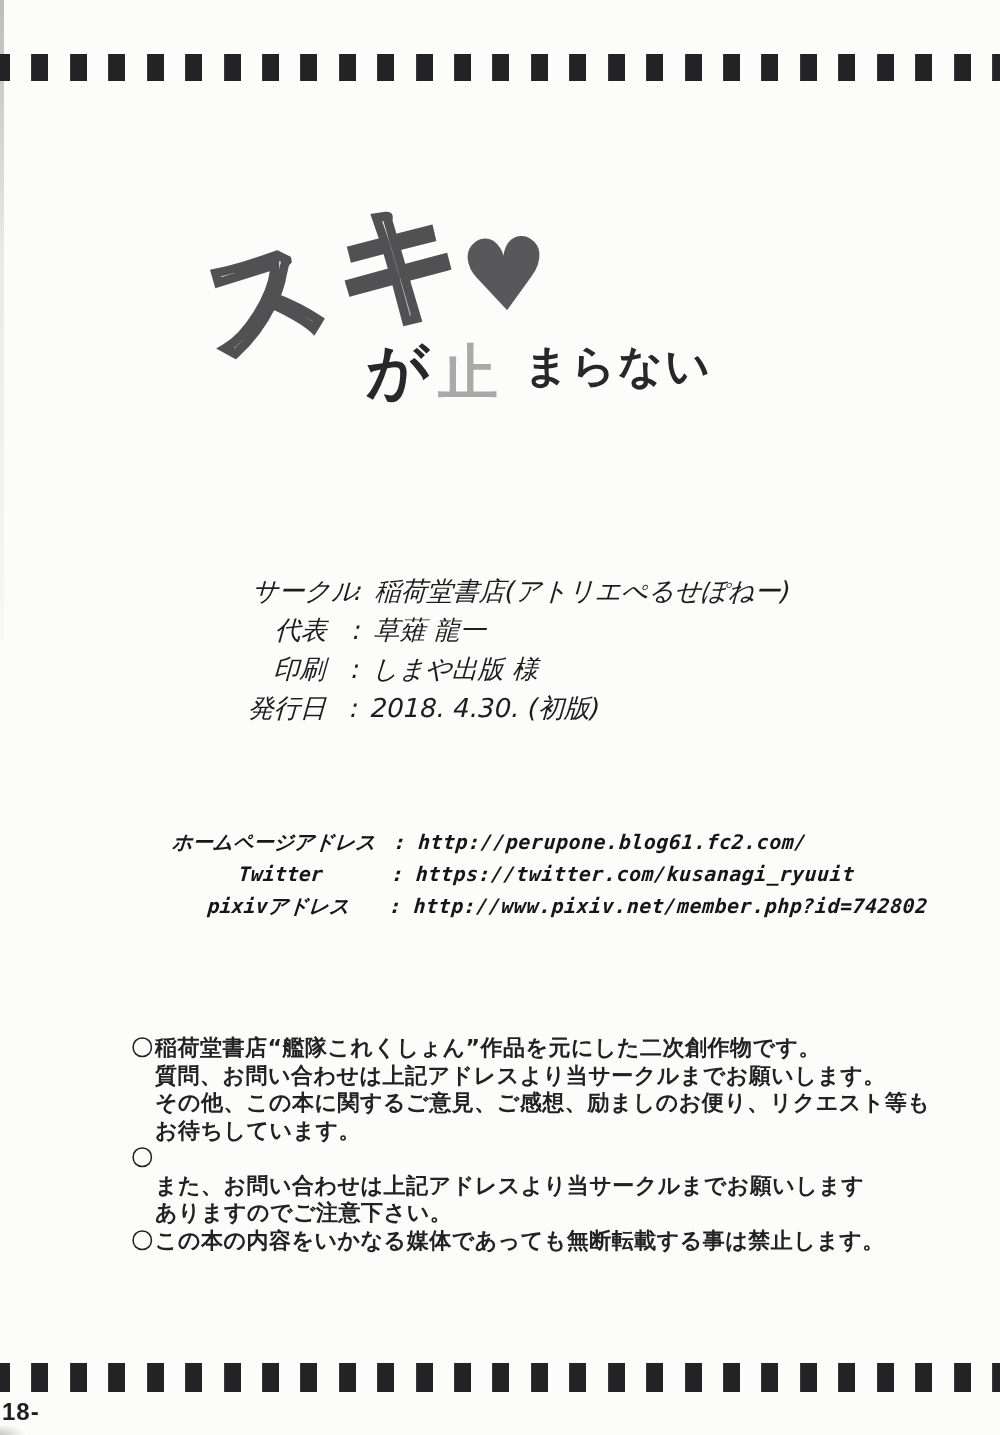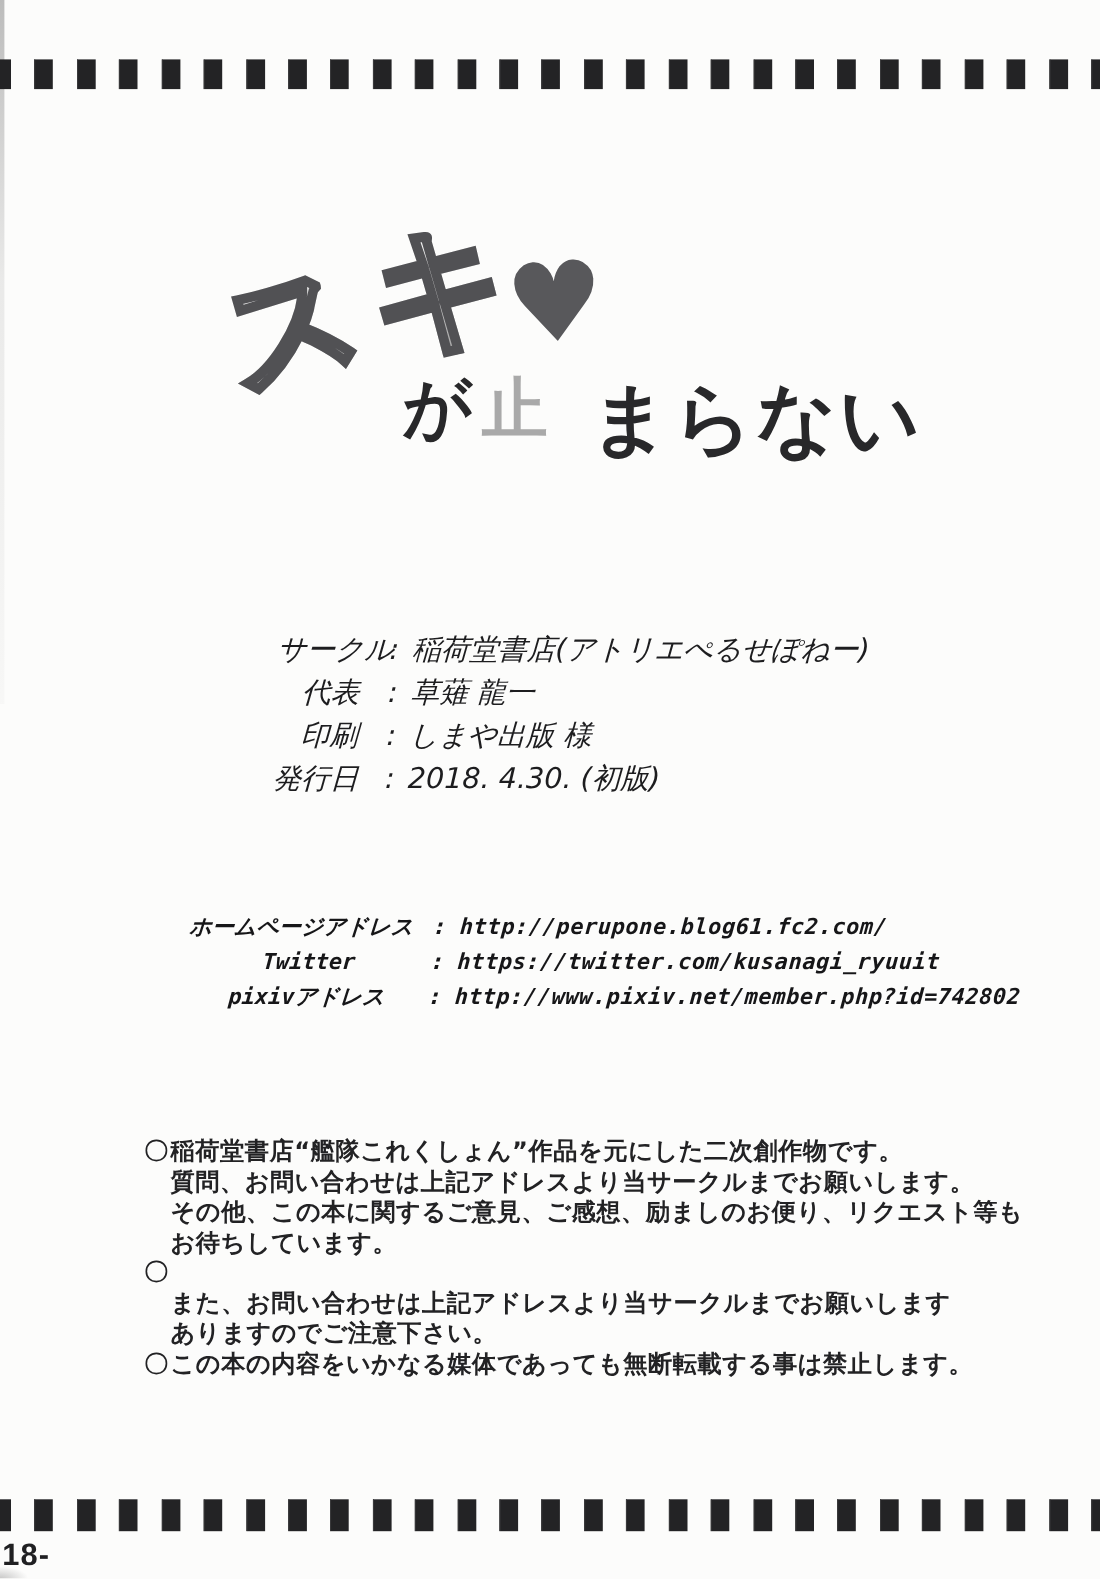--- a/index.html
+++ b/index.html
@@ -41,21 +41,21 @@
   }
   .big-char.su{left:203px;top:234px;font-size:122px;transform:rotate(-16deg);}
   .big-char.ki{left:336px;top:200px;font-size:124px;transform:rotate(-8deg);}
   .heart{
     position:absolute;left:460px;top:226px;font-size:100px;line-height:1;
     color:#58585b;transform:rotate(-4deg);
   }
   .sub{position:absolute;line-height:1;font-weight:700;color:#28282a;}
   .sub.ga{left:366px;top:340px;font-size:62px;}
   .sub.tomaru{left:438px;top:342px;font-size:60px;color:#a9a9a9;}
-  .sub.rest{left:536px;top:344px;font-size:72px;letter-spacing:2px;}
+  .sub.rest{left:524px;top:344px;font-size:44px;letter-spacing:2px;}
 
   
   .credits{
     position:absolute;left:250px;top:572px;
     font-size:26px;line-height:39px;font-style:italic;
     color:#1d1d1f;font-weight:500;transform:skewX(-2deg);
   }
   .credit-row{display:flex;white-space:nowrap;}
   .c-label{display:inline-block;width:102px;}
   .credit-row:nth-child(2) .c-label,
@@ -82,21 +82,21 @@
     position:absolute;left:131px;top:1034px;
     font-size:22px;line-height:27.5px;color:#222224;
     font-weight:600;letter-spacing:.5px;white-space:nowrap;
   }
   .note-line{display:flex;}
   .n-bullet{display:inline-block;width:24px;}
 
   
   .page-num{
     position:absolute;left:2px;top:1398px;
-    font-size:28px;font-weight:700;color:#202022;
+    font-size:24px;font-weight:700;color:#202022;
     font-family:"Liberation Sans","DejaVu Sans",sans-serif;
     letter-spacing:1px;
   }
 </style>
 </head>
 <body>
 
 <div class="page">
 
   <div class="edge-line"></div>

